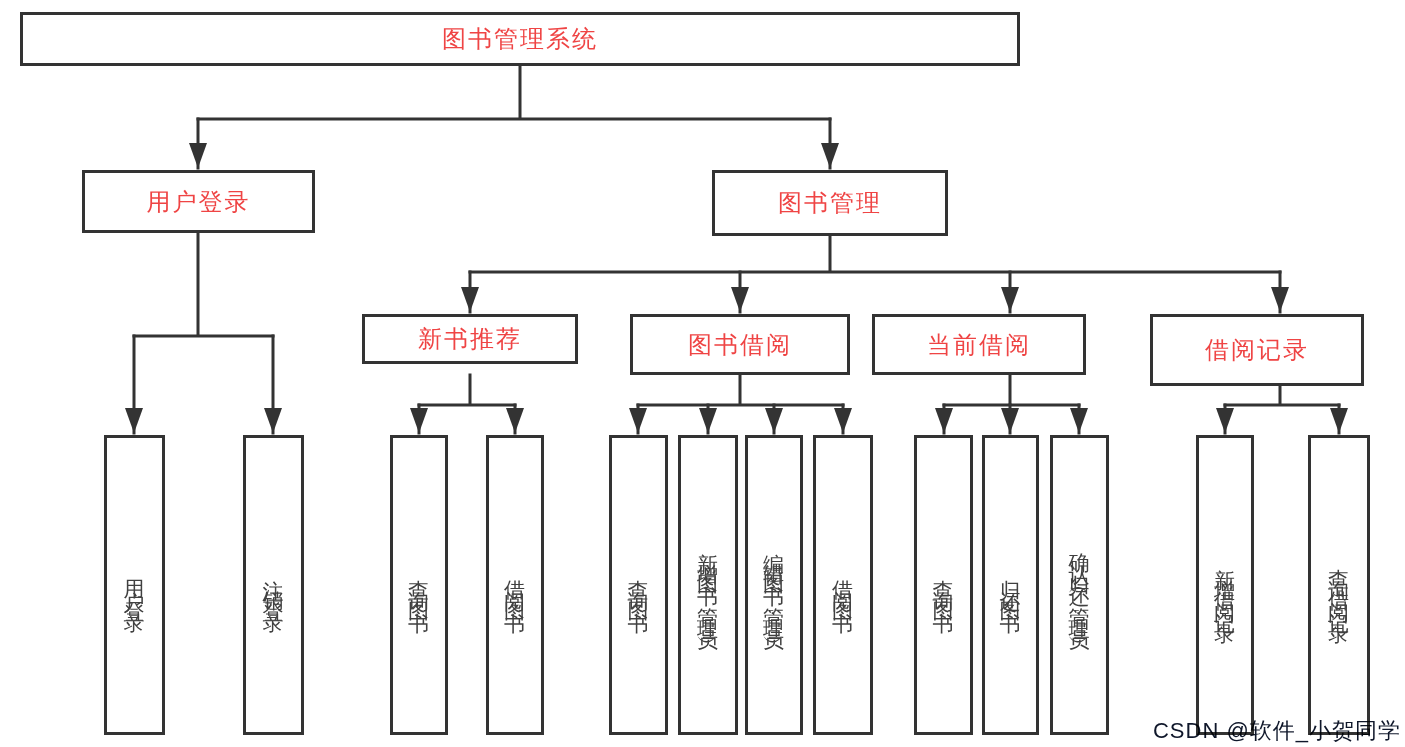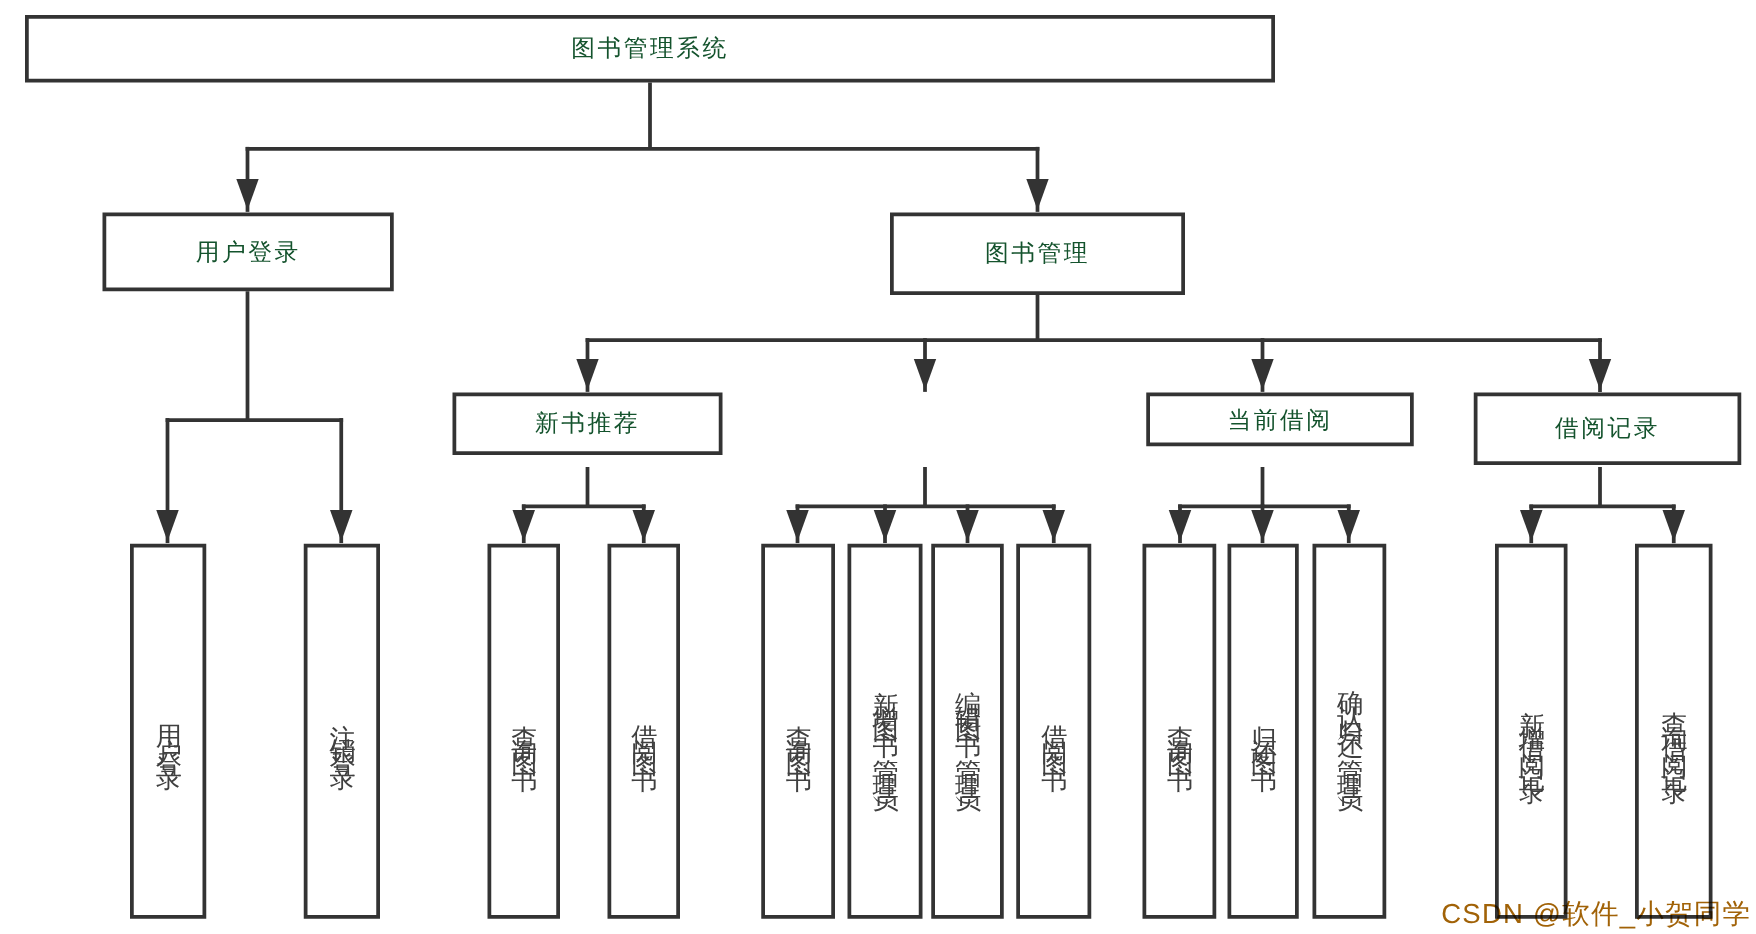--- a/index.html
+++ b/index.html
@@ -17,42 +17,42 @@
     position: absolute;
     box-sizing: border-box;
     border: 3px solid #333333;
     background: #ffffff;
     display: flex;
     align-items: center;
     justify-content: center;
     z-index: 1;
   }
   .hlabel {
-    font-size: 19px;
+    font-size: 24px;
     letter-spacing: 2px;
-    color: #14532d;
+    color: #ef4444;
     white-space: nowrap;
   }
   .vlabel {
     writing-mode: vertical-rl;
     text-orientation: mixed;
     font-size: 21px;
     line-height: 1;
     letter-spacing: 11px;
     color: #404040;
     white-space: nowrap;
   }
   #watermark {
     position: absolute;
     right: 4px;
     top: 716px;
     z-index: 5;
     font-size: 22px;
     letter-spacing: 1px;
-    color: #a16207;
+    color: #0f172a;
     mix-blend-mode: multiply;
     white-space: nowrap;
   }
 </style>
 </head>
 <body>
 
 <div id="canvas">
 
   <svg id="wires" width="1405" height="747" viewBox="0 0 1405 747">
@@ -105,24 +105,27 @@
   <div class="node" style="left:82px; top:170px; width:233px; height:63px">
     <span class="hlabel">用户登录</span>
   </div>
   <div class="node" style="left:712px; top:170px; width:236px; height:66px">
     <span class="hlabel">图书管理</span>
   </div>
 
   <div class="node" style="left:362px; top:314px; width:216px; height:50px">
     <span class="hlabel">新书推荐</span>
   </div>
-  <div class="node" style="left:917px; top:314px; width:214px; height:43px">
+  <div class="node" style="left:630px; top:314px; width:220px; height:61px">
+    <span class="hlabel">图书借阅</span>
+  </div>
+  <div class="node" style="left:872px; top:314px; width:214px; height:61px">
     <span class="hlabel">当前借阅</span>
   </div>
-  <div class="node" style="left:1179px; top:314px; width:214px; height:58px">
+  <div class="node" style="left:1150px; top:314px; width:214px; height:72px">
     <span class="hlabel">借阅记录</span>
   </div>
 
   <div class="node" style="left:104px; top:435px; width:61px; height:300px">
     <span class="vlabel">用户登录</span>
   </div>
   <div class="node" style="left:243px; top:435px; width:61px; height:300px">
     <span class="vlabel">注销登录</span>
   </div>
 

